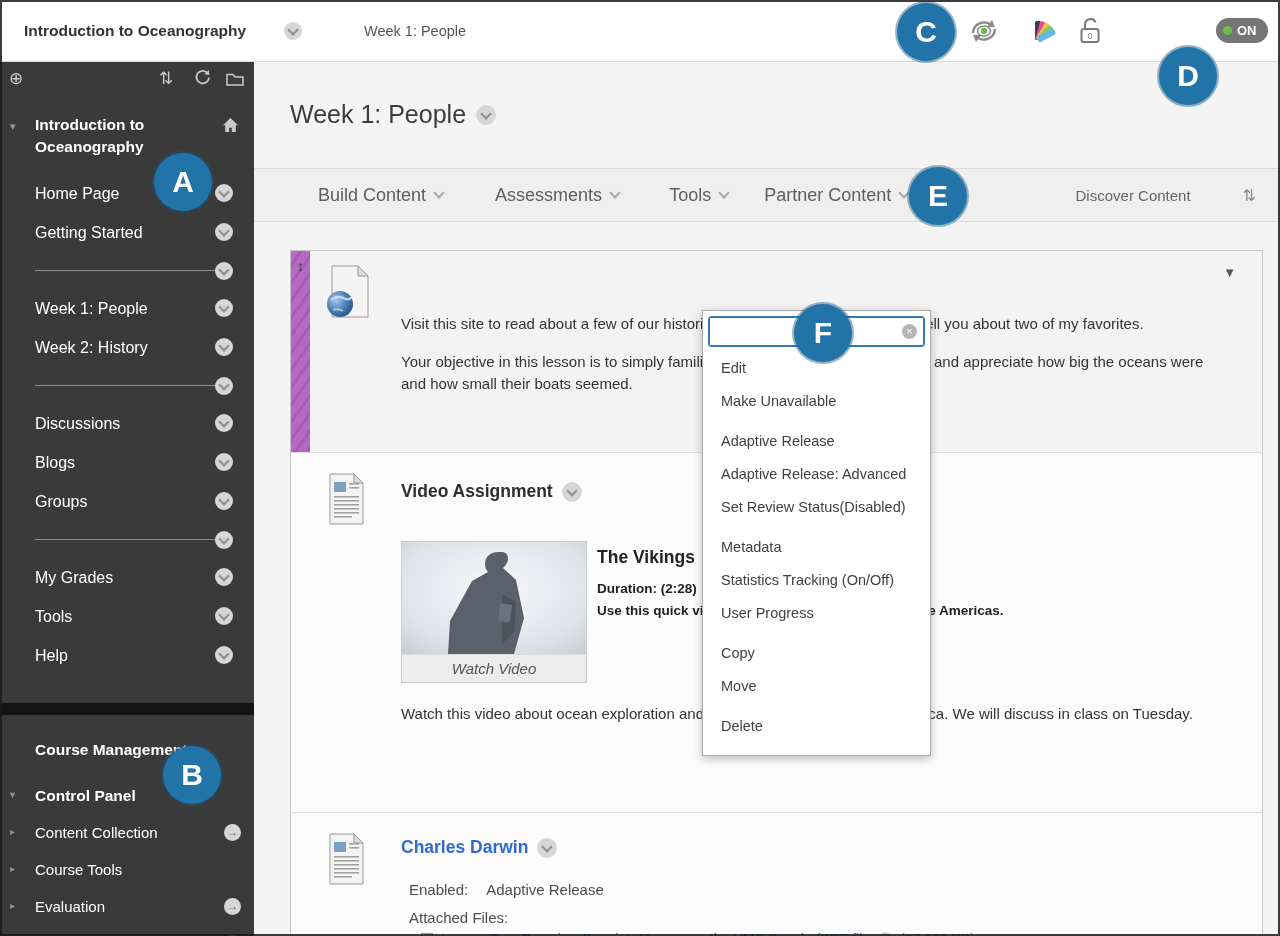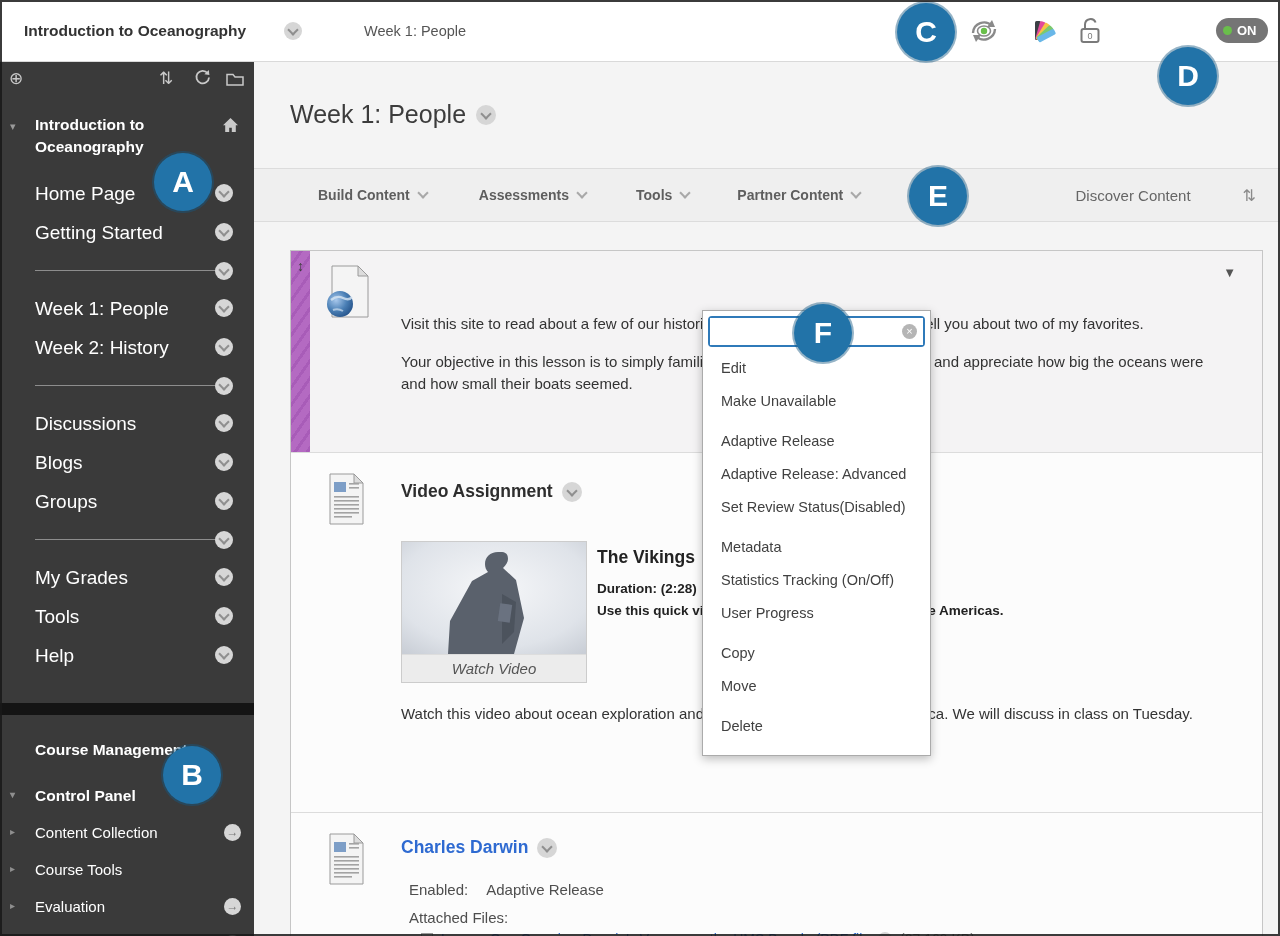--- a/index.html
+++ b/index.html
@@ -34,40 +34,40 @@
   .sidebar { position:absolute; left:0; top:62px; width:254px; bottom:0; background:#3a3a3a;
     color:#fff; z-index:4; }
   .side-toolbar { position:relative; height:36px; }
   .side-toolbar .si { position:absolute; top:8px; color:#c9c9c9; font-size:17px; line-height:18px; cursor:pointer; }
   .course-head { position:relative; padding:16px 44px 0 35px; height:66px; }
   .course-head .tri { position:absolute; left:10px; top:22px; color:#9a9a9a; font-size:11px; }
   .course-head .t { font-weight:bold; font-size:15.5px; line-height:22px; }
   .course-head .home { position:absolute; right:15px; top:19px; }
   .menu { margin-top:10px; }
   .menu-row { position:relative; height:39px; display:flex; align-items:center; padding-left:35px;
-    font-size:19px; color:#fff; cursor:pointer; }
+    font-size:16px; color:#fff; cursor:pointer; }
   .menu-row .chev-circle, .menu-div .chev-circle { position:absolute; right:21px; top:10px; }
   .menu-div { position:relative; height:37px; }
   .menu-div::before { content:""; position:absolute; left:35px; right:30px; top:18px; height:1px; background:#8d8d8d; }
   .side-gap { height:12px; background:#141414; margin-top:28px; }
   .mgmt { padding-top:26px; }
   .mgmt-header { padding-left:35px; font-weight:bold; font-size:15.5px; }
   .mgmt .menu { margin-top:18px; }
   .mgmt-row { position:relative; height:37px; display:flex; align-items:center; padding-left:35px; font-size:15px; cursor:pointer; }
   .mgmt-row.bold { font-weight:bold; font-size:15.5px; }
   .mgmt-row .tri { position:absolute; left:10px; top:12px; color:#8f8f8f; font-size:10px; }
   .arrow-circle { position:absolute; right:13px; top:10px; width:17px; height:17px; border-radius:50%;
     background:#d6d6d6; color:#777; font-size:12px; line-height:17px; text-align:center; }
   
   .page-title { position:absolute; left:290px; top:100px; font-size:25px; color:#3c3c3c;
     display:flex; align-items:center; gap:10px; z-index:1; }
   .action-bar { position:absolute; left:254px; right:0; top:168px; height:54px; background:#efefef;
     border-top:1px solid #dcdcdc; border-bottom:1px solid #dcdcdc; display:flex; align-items:center; z-index:1; }
-  .ab-btn { font-weight:bold; font-size:14px; color:#5e5e5e; display:flex; align-items:center; cursor:pointer; }
-  .ab-b0 { margin-left:64px; } .ab-b1 { margin-left:52px; } .ab-b2 { margin-left:50px; } .ab-b3 { margin-left:48px; }
+  .ab-btn { font-weight:normal; font-size:18px; color:#5e5e5e; display:flex; align-items:center; cursor:pointer; }
+  .ab-b0 { margin-left:64px; } .ab-b1 { margin-left:52px; } .ab-b2 { margin-left:50px; } .ab-b3 { margin-left:36px; }
   .ab-right { margin-left:auto; display:flex; align-items:center; gap:52px; padding-right:24px; }
   .ab-discover { font-size:15px; color:#666; cursor:pointer; }
   .ab-sort { color:#8a8a8a; font-size:16px; cursor:pointer; }
   
   .content-panel { position:absolute; left:290px; top:250px; width:973px; height:686px;
     background:#fcfcfc; border:1px solid #c6c6c6; border-bottom:none; overflow:hidden; z-index:1; }
   .ci { position:relative; border-bottom:1px solid #dcdcdc; }
   .ci1 { height:202px; background:#f4f3f4; }
   .ci2 { height:360px; background:#fcfcfc; }
   .ci3 { height:124px; background:#fcfcfc; border-bottom:none; }

